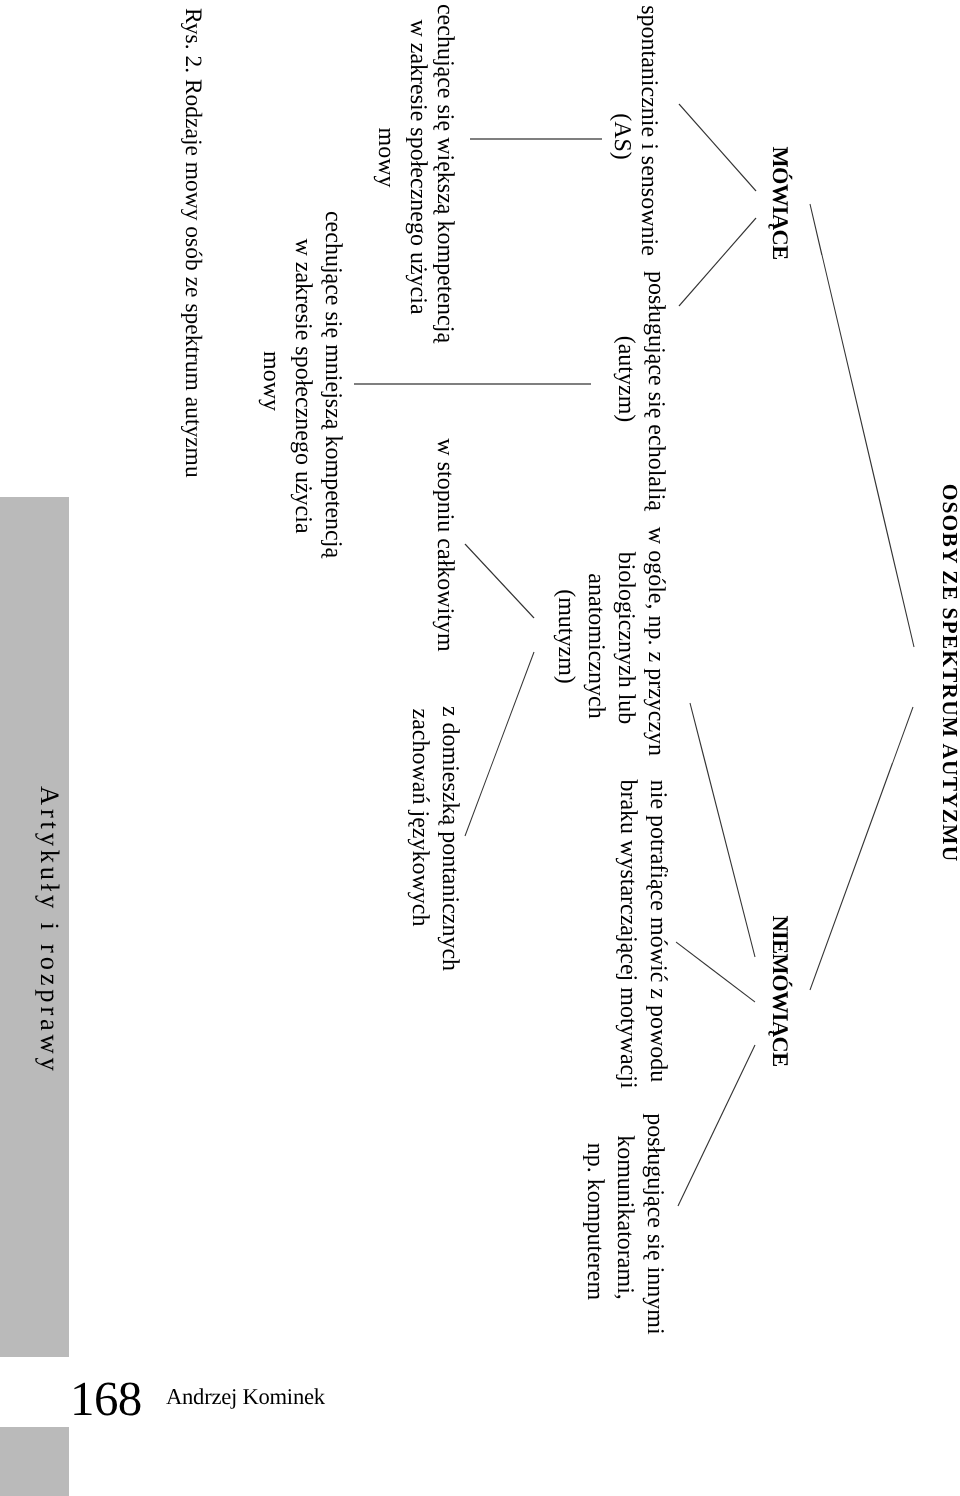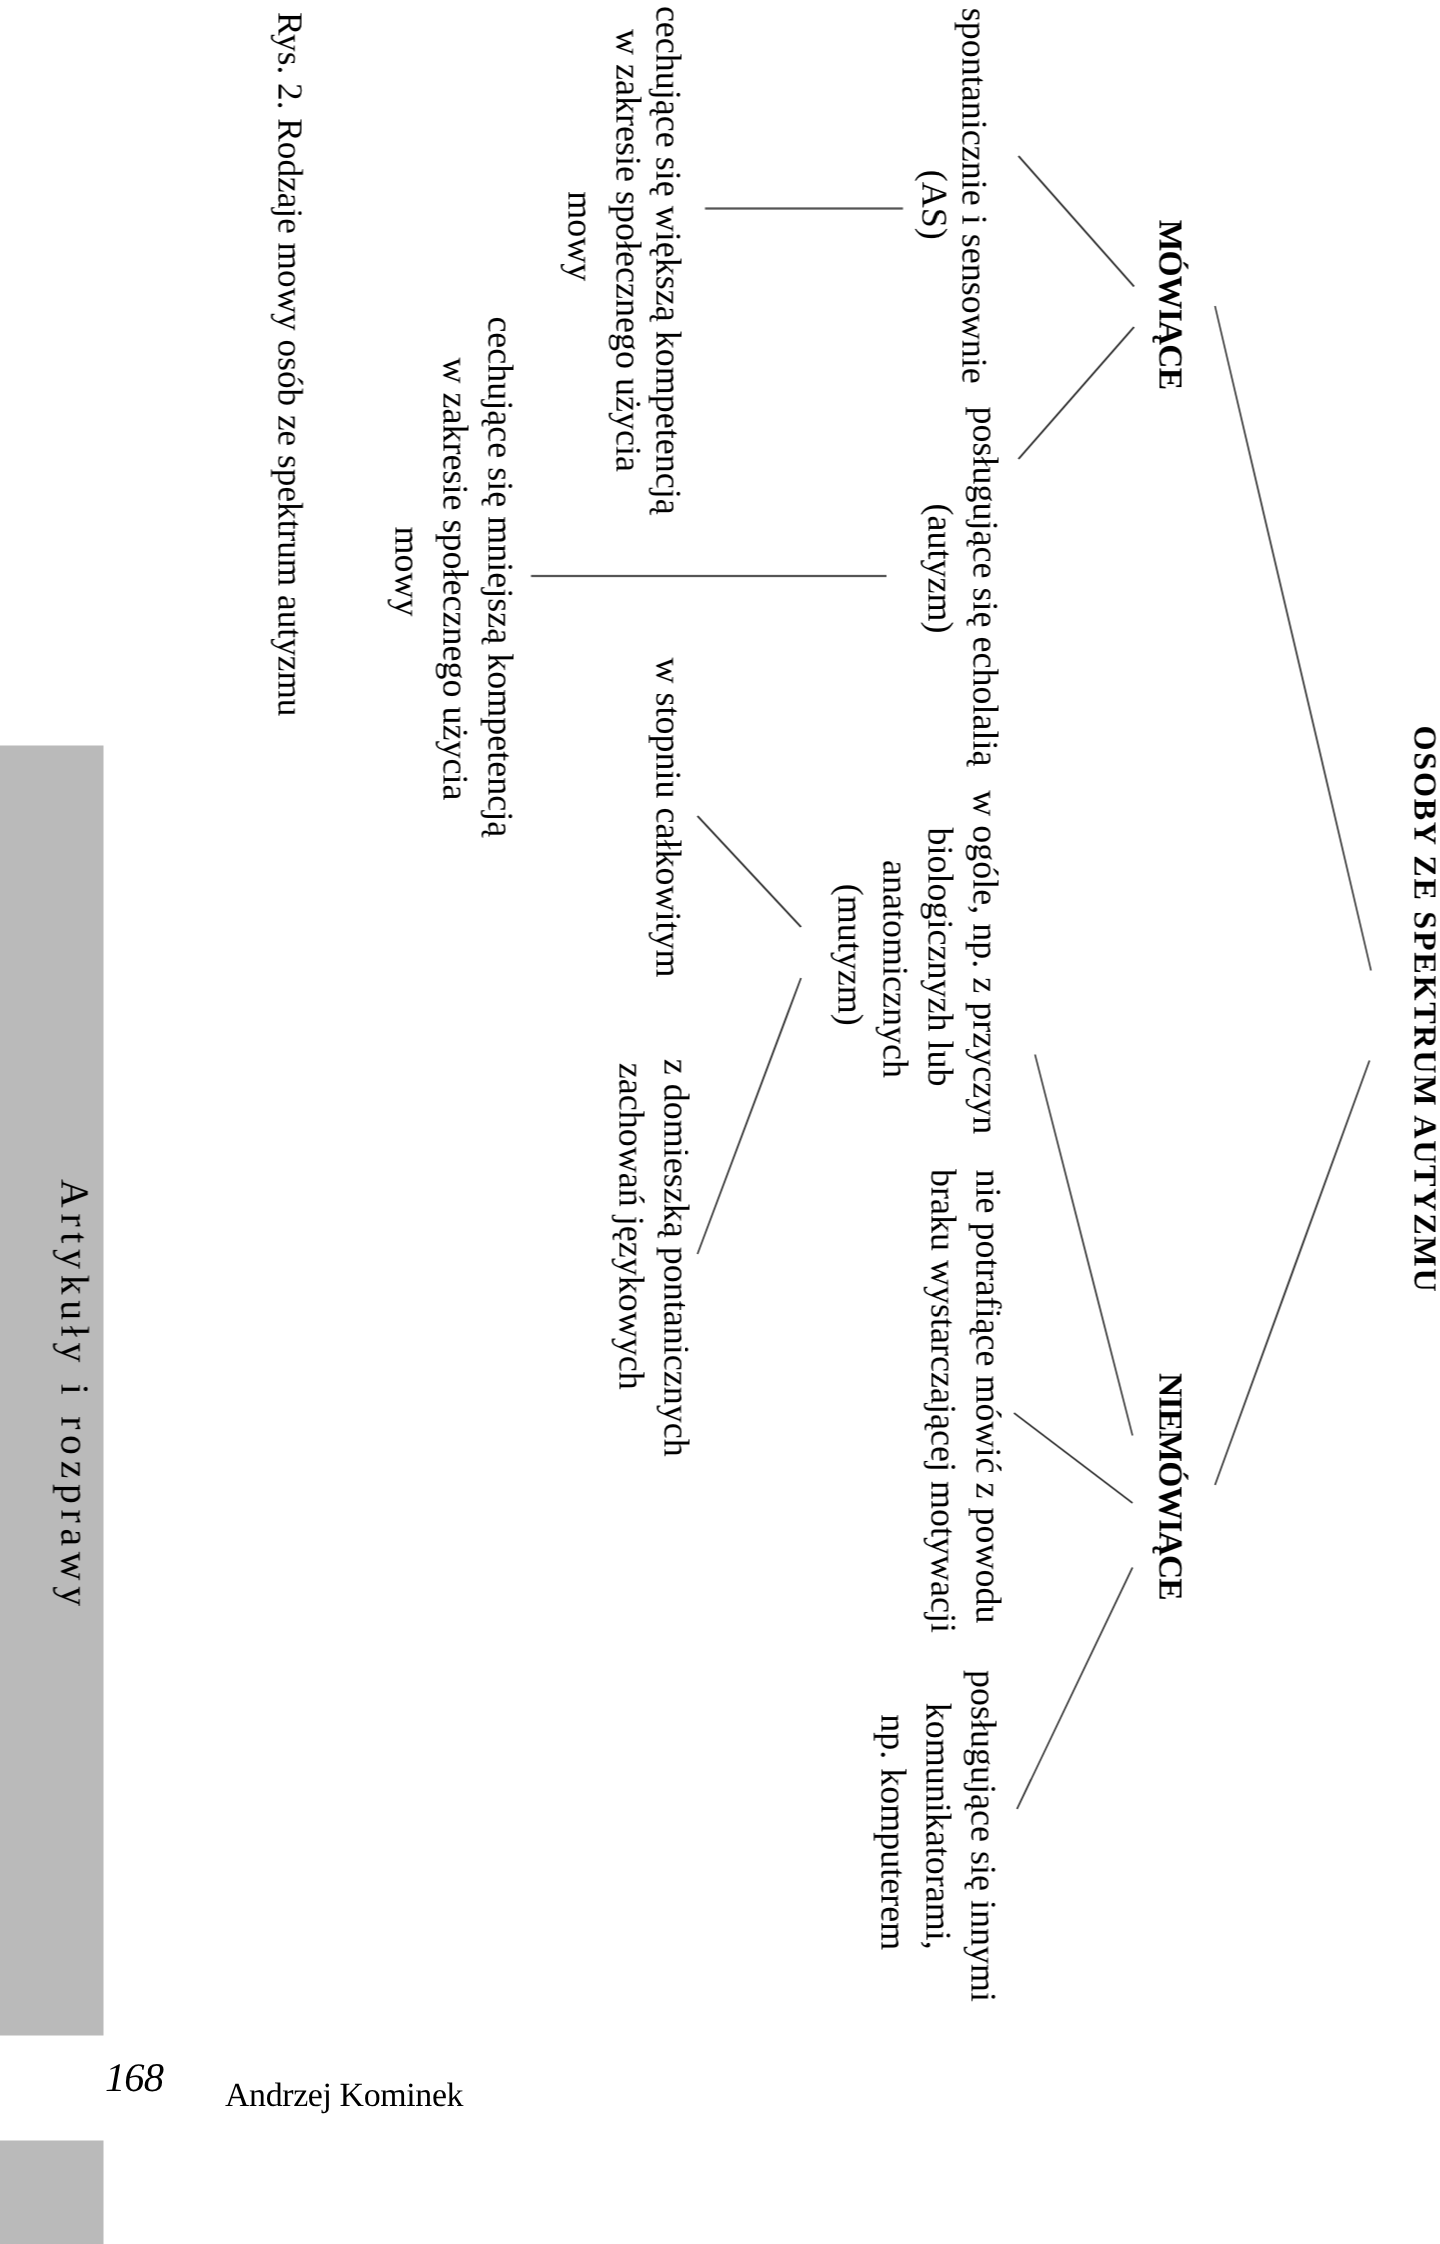--- a/index.html
+++ b/index.html
@@ -9,23 +9,23 @@
        -webkit-font-smoothing:antialiased;text-rendering:geometricPrecision;}
 
   
   .gray{position:absolute;background:#bababa;}
   #side-rule {left:0;top:497px; width:69px;height:860px;}
   #side-rule2{left:0;top:1427px;width:69px;height:69px;}
   #side-label{position:absolute;left:0;top:497px;width:69px;height:860px;}
   #side-label span{position:absolute;transform:translate3d(0,0,0) rotate(90deg);
                    transform-origin:0 0;white-space:nowrap;
                    font-size:26.5px;letter-spacing:3.8px;left:65px;top:289px;}
-  #pagenum{position:absolute;left:70px;top:1370px;font-size:27px;
-           letter-spacing:-0.6px;transform:translateZ(0);font-style:italic;}
-  #author {position:absolute;left:150px;top:1384px;font-size:22.6px;
+  #pagenum{position:absolute;left:70px;top:1370px;font-size:49px;
+           letter-spacing:-0.6px;transform:translateZ(0);}
+  #author {position:absolute;left:166px;top:1384px;font-size:22.6px;
            letter-spacing:-0.25px;transform:translateZ(0);}
 
   
   #figure{position:absolute;left:0;top:0;width:1496px;height:960px;
           transform-origin:0 0;transform:translate3d(959px,0px,0) rotate(90deg);}
   #figure svg{position:absolute;left:0;top:0;overflow:visible;}
   #figure .ln{position:absolute;font-size:24px;line-height:30px;white-space:pre;
               transform:translateX(-50%);}
   #figure .bold{font-weight:bold;font-size:22.4px;letter-spacing:-0.55px;}
   #figure .title{font-weight:bold;font-size:21.5px;letter-spacing:1.1px;}

